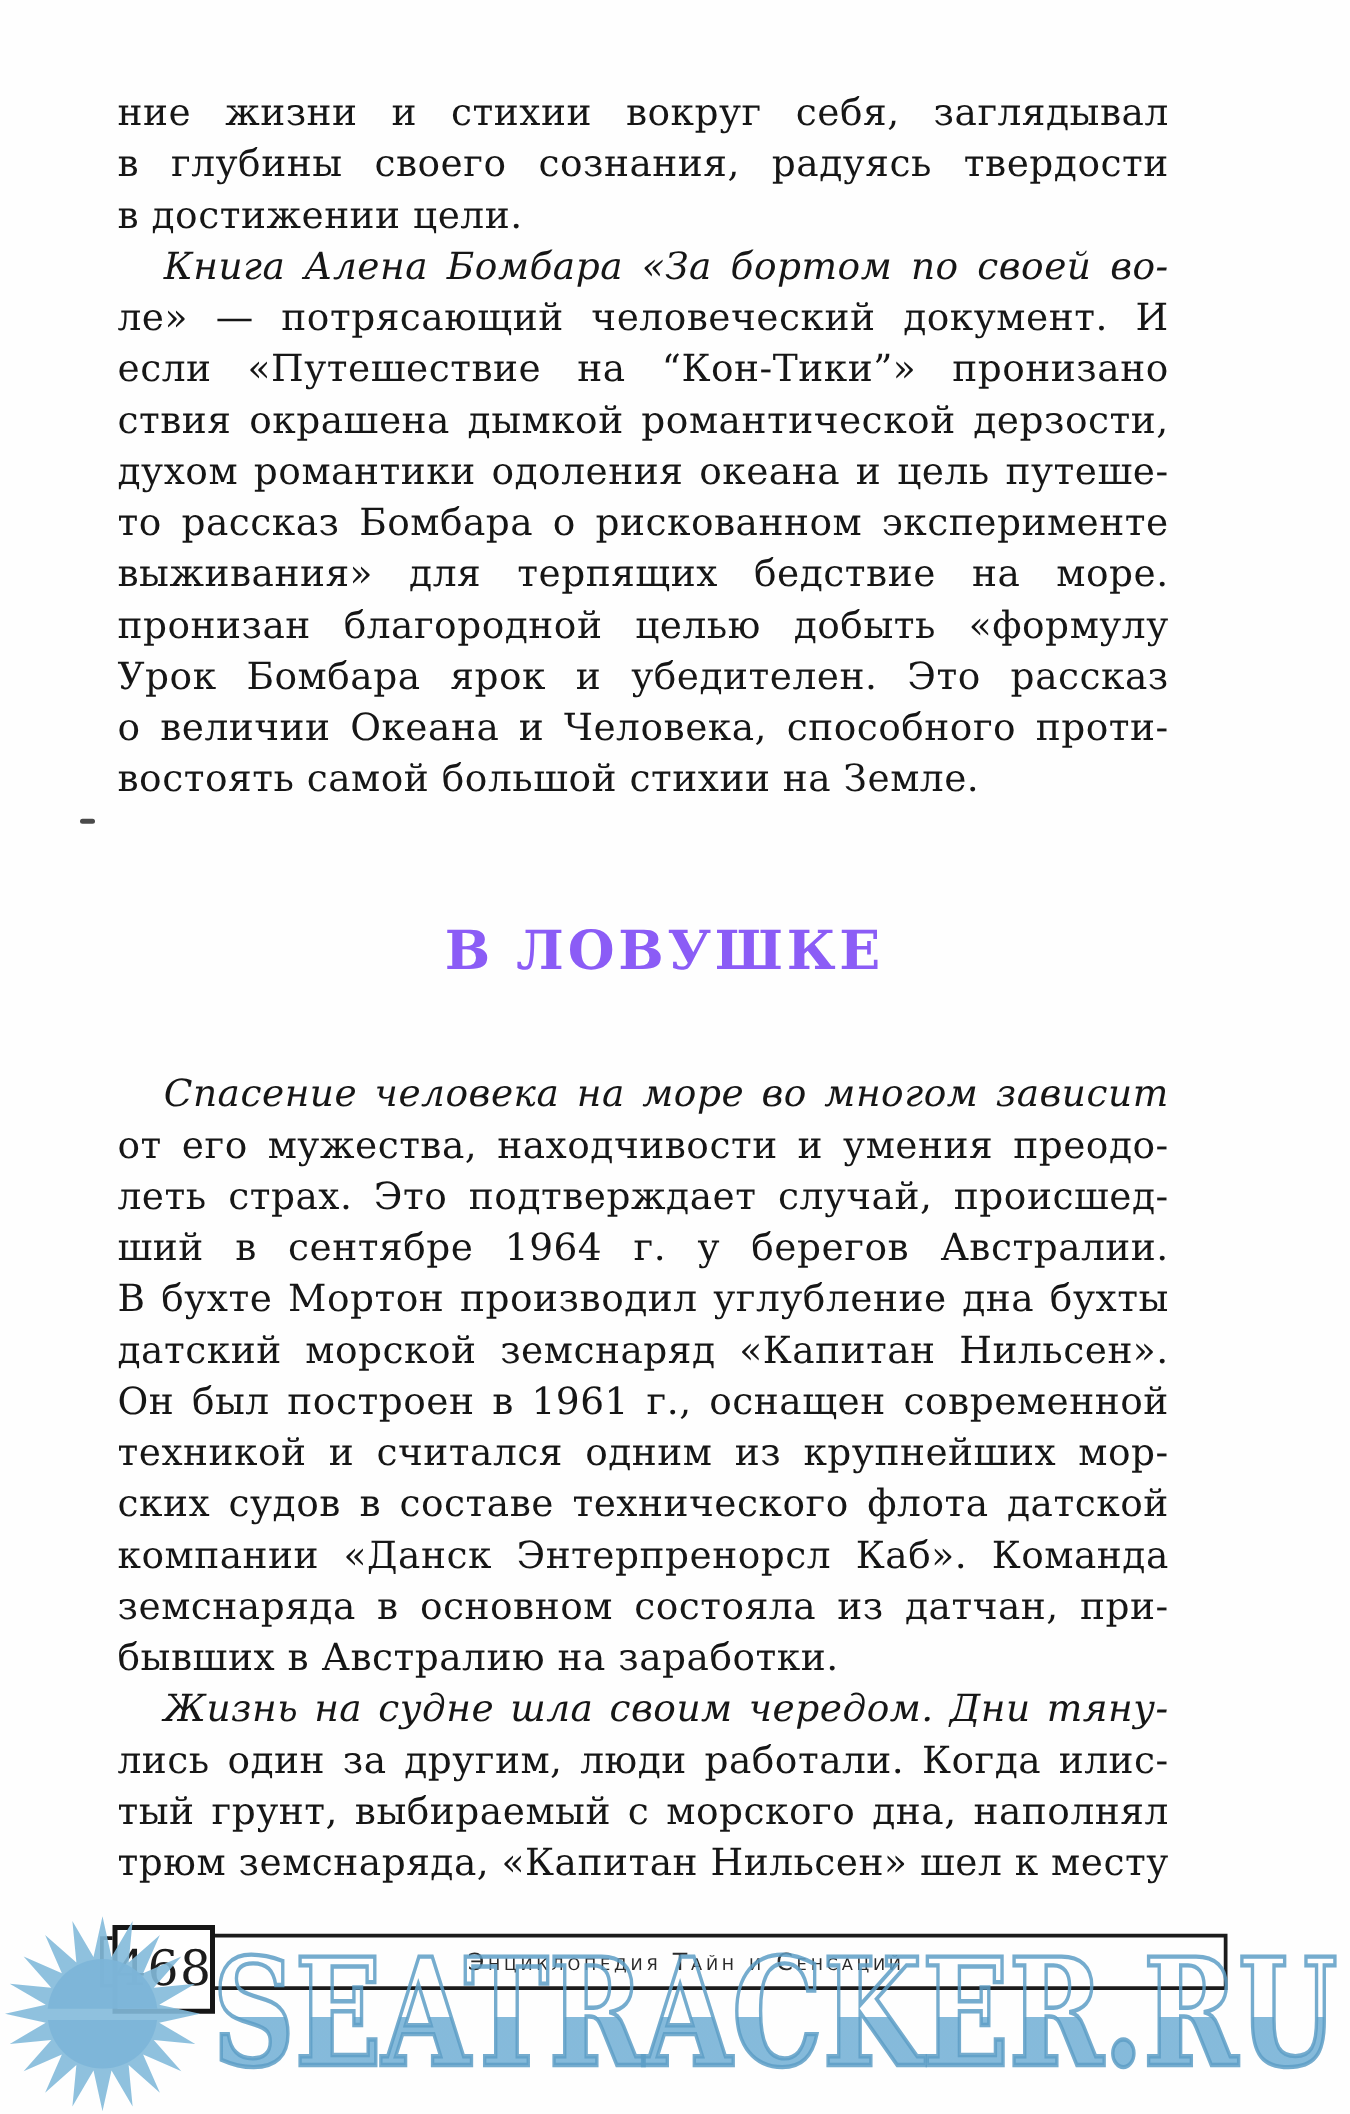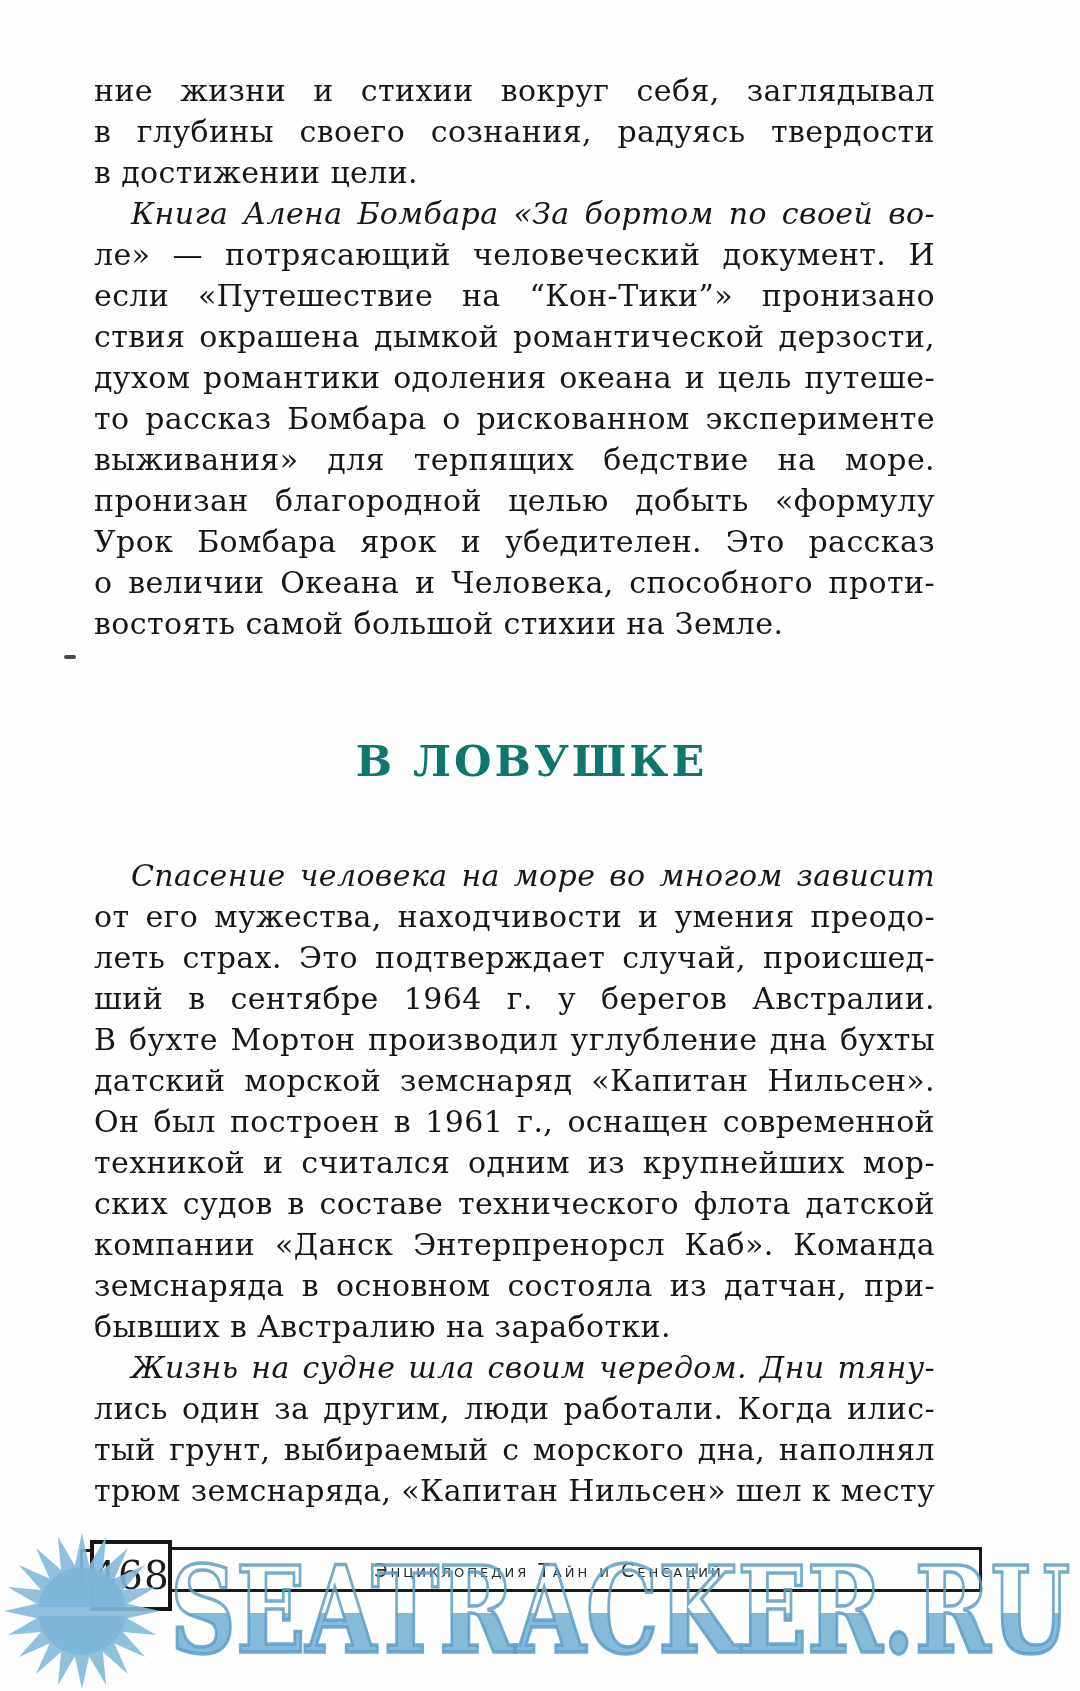--- a/index.html
+++ b/index.html
@@ -23,21 +23,21 @@
   #para-a{top:70px;}
   #para-b{top:193px;}
   #para-c{top:855px;}
   #para-d{top:1347px;}
   .chapter-heading{
     position:absolute;top:734px;left:66px;width:841px;
     height:54px;line-height:54px;
     font-size:43px;font-weight:bold;letter-spacing:3px;
     text-align:center;
     transform:translateX(45px);
-    color:#0f766e;
+    color:#8b5cf6;
   }
   .artifact{
     position:absolute;left:64px;top:655px;
     width:12px;height:4px;background:#4a4a4a;border-radius:2px;
   }
   
   .bracket-tab{
     position:absolute;left:80px;top:1549px;
     width:16px;height:41px;
     border:3px solid #1b1b1b;background:#fff;

